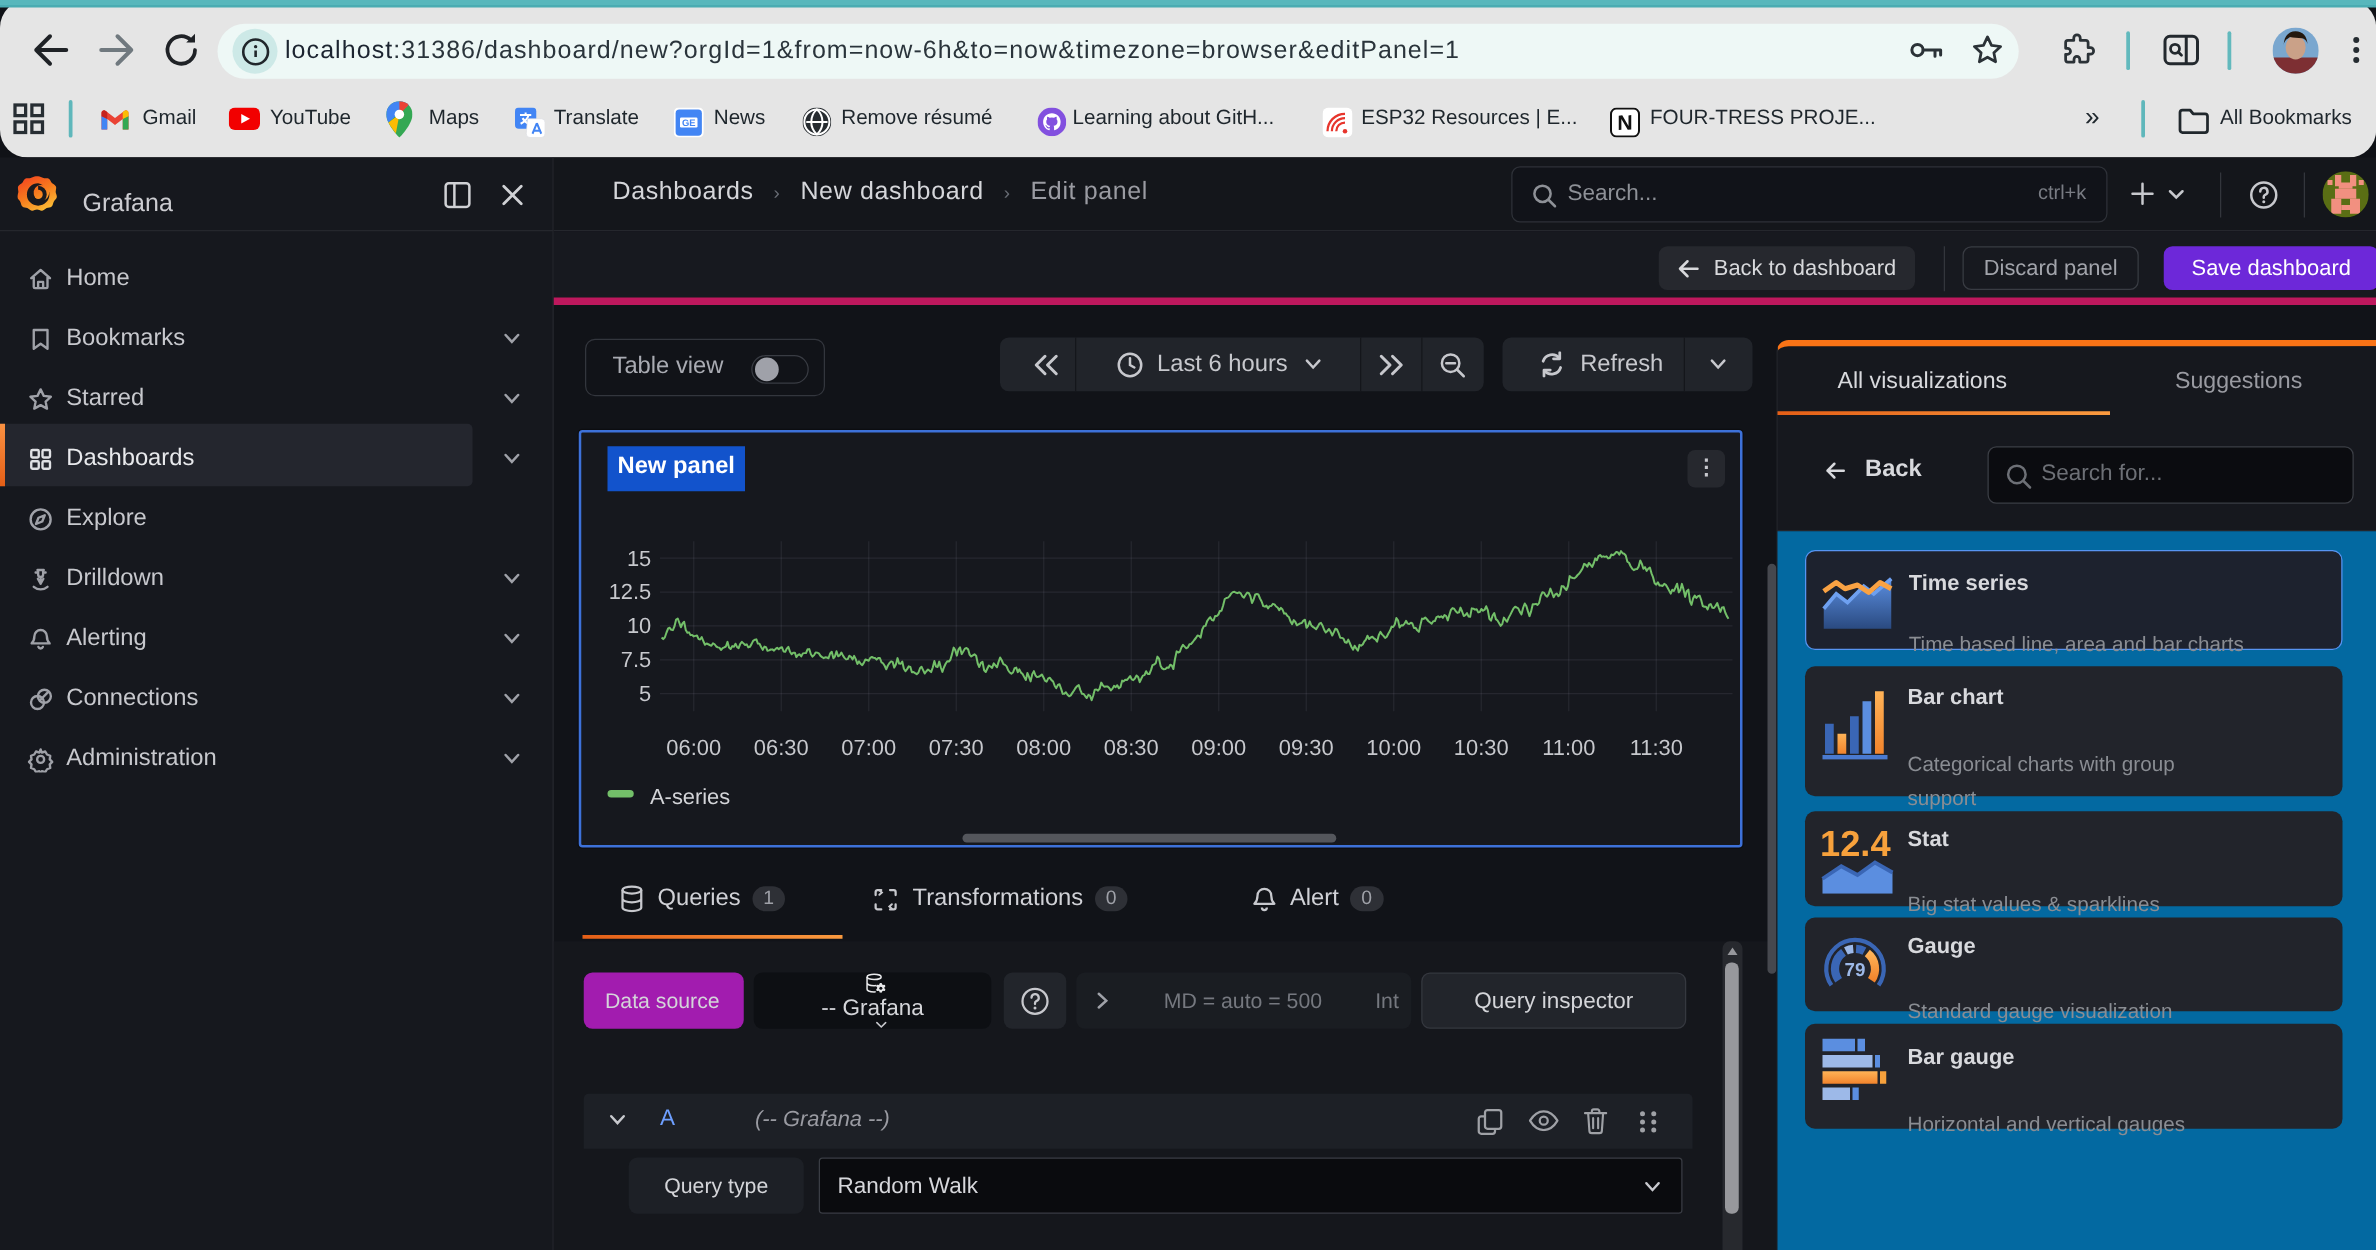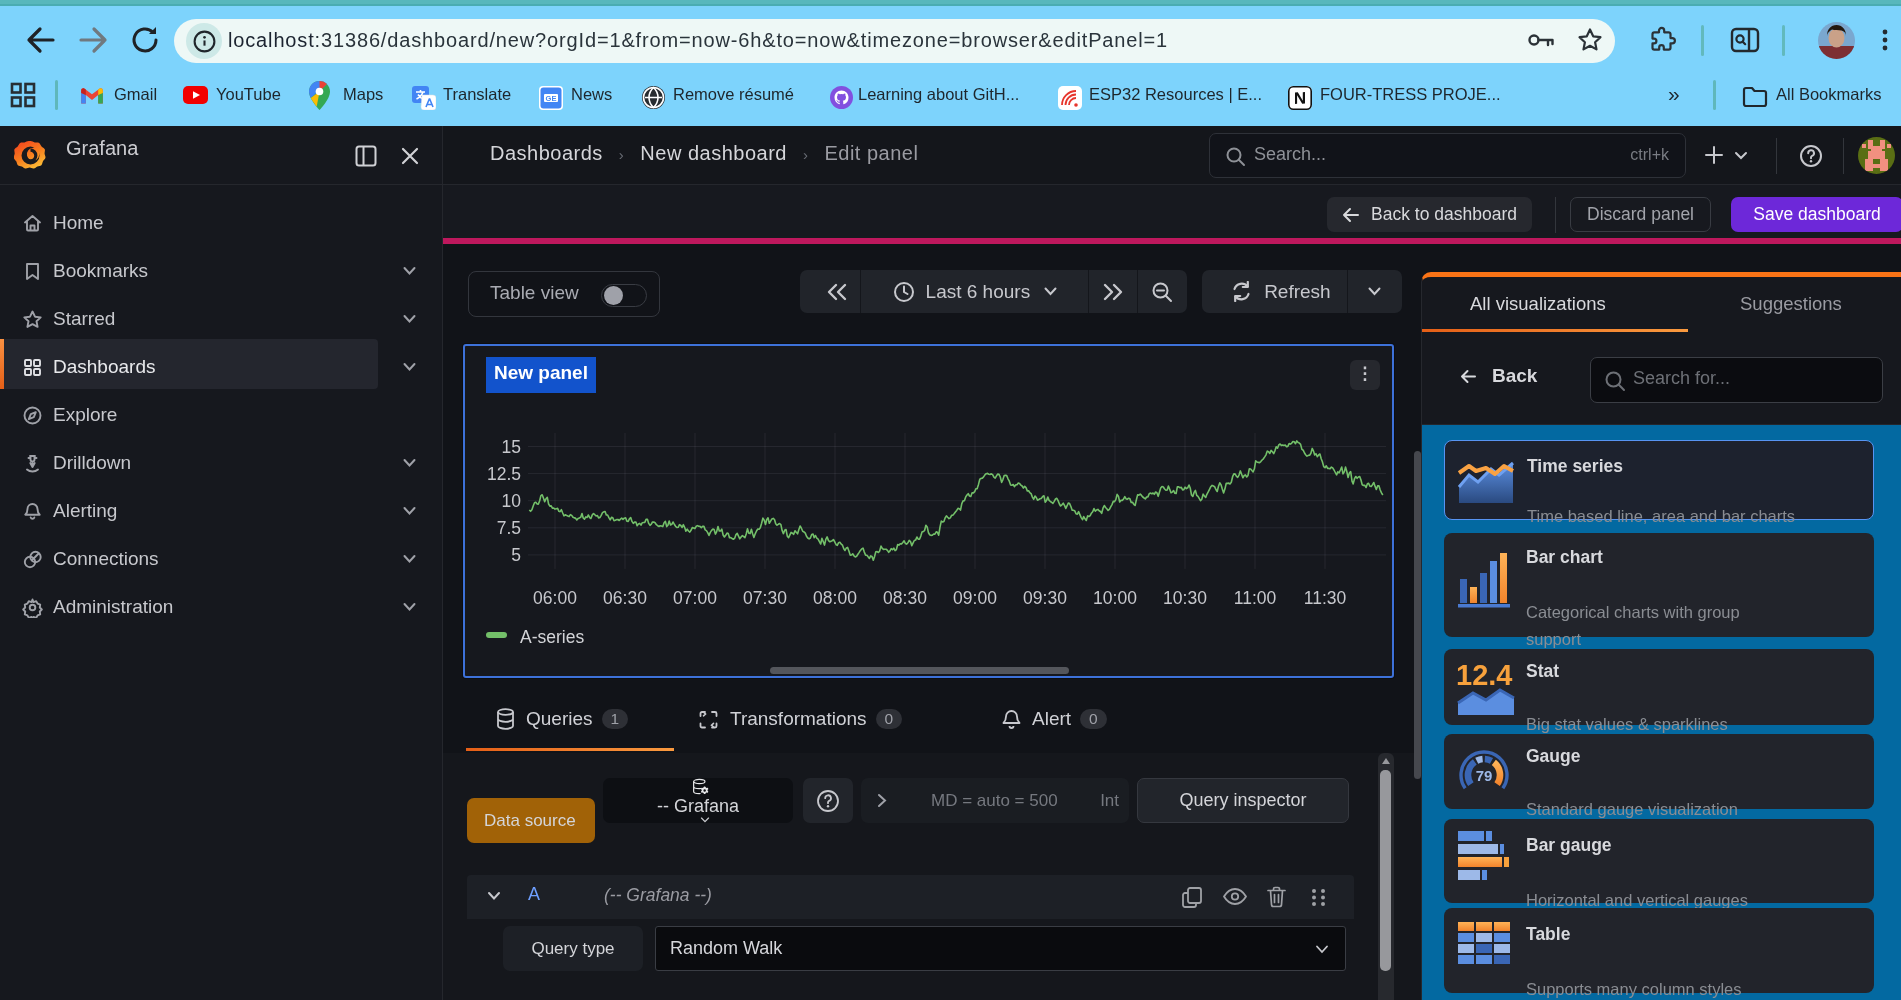--- a/index.html
+++ b/index.html
@@ -1,40 +1,40 @@
 <!DOCTYPE html>
 <html><head>
 <meta charset="utf-8">
 <style>
 * { margin:0; padding:0; box-sizing:border-box; }
 html,body { width:1901px; height:1000px; overflow:hidden; background:#101217; }
 body { font-family:"Liberation Sans", sans-serif; }
 #page { position:relative; width:1901px; height:1000px; }
 
 
-#chrome { position:absolute; left:0; top:0; width:1901px; height:126px; background:#7dd3fc; }
+#chrome { position:absolute; left:0; top:0; width:1901px; height:126px; background:#e5e5e5;border-radius:22px; }
 #topstrip { position:absolute; left:0; top:0; width:1901px; height:5px; background:#58b7bc; }
 #topstrip2 { position:absolute; left:0; top:4px; width:1901px; height:2px; background:#4aacb2; }
 #urlpill { position:absolute; left:174px; top:19px; width:1441px; height:44px; border-radius:22px; background:#eef8f6; }
 #infocirc { position:absolute; left:186px; top:23px; width:36px; height:36px; border-radius:50%; background:#cde9e7; }
 .navicon { position:absolute; top:24px; }
 #urltext { position:absolute; left:228px; top:29px; font-size:20px; color:#2a343b; letter-spacing:0.85px; white-space:nowrap; }
 #urltext b { font-weight:normal; color:#1c2430; }
 .tealdiv { position:absolute; top:25px; width:3px; height:31px; background:#62b9bd; border-radius:2px; }
 #bookbar { position:absolute; left:0; top:66px; width:1901px; height:60px; }
 .bm { position:absolute; top:0; height:56px; display:flex; align-items:center; font-size:16.5px; color:#1e262c; white-space:nowrap;text-align:right; }
 .bmdiv { position:absolute; top:14px; width:3px; height:30px; background:#5fb7bb; border-radius:2px; }
 
 
 #app { position:absolute; left:0; top:126px; width:1901px; height:874px; background:#111318; color:#cccdd2; }
 
 
 #sidebar { position:absolute; left:0; top:0; width:443px; height:874px; background:#16181e; border-right:1px solid #25272d; }
 #sbhead { position:absolute; left:0; top:0; width:443px; height:59px; border-bottom:1px solid #25272d; }
-#sbtitle { position:absolute; left:66px; top:11px; font-size:20px; color:#ccccd1; }
+#sbtitle { position:absolute; left:66px; top:26px; font-size:20px; color:#ccccd1; }
 .sbitem { position:absolute; left:0; width:443px; height:48px; display:flex; align-items:center; }
 .sbitem .lbl { position:absolute; left:53px; font-size:19px; color:#c7c8cd; }
 .sbitem svg.ico { position:absolute; left:22px; }
 .sbitem svg.chev { position:absolute; left:402px; }
 #sbactive { position:absolute; left:0; top:213px; width:378px; height:50px; background:#24262e; border-radius:0 4px 4px 0; }
 #sbactivebar { position:absolute; left:0; top:213px; width:4px; height:50px; background:linear-gradient(#fa9142,#e55f17); }
 
 
 #navrow { position:absolute; left:443px; top:0; width:1458px; height:59px; background:#14161b; border-bottom:1px solid #25272d; }
 #crumbs { position:absolute; left:47px; top:16px; font-size:20px; letter-spacing:0.5px; color:#d5d6da; white-space:nowrap; }
@@ -70,21 +70,21 @@
 #pscroll { position:absolute; left:305px; top:321px; width:299px; height:7px; background:#54565c; border-radius:4px; }
 
 
 #qtabs { position:absolute; left:443px; top:564px; width:978px; height:65px; }
 .qtab { position:absolute; top:18px; display:flex; align-items:center; font-size:19px; color:#d0d1d6; }
 .badge { background:#2e3036; color:#9fa1a8; border-radius:12px; font-size:15.5px; padding:1px 9px; margin-left:9px; }
 #qunderline { position:absolute; left:23px; top:58px; width:208px; height:3px; background:linear-gradient(90deg,#e55f17,#fa9a3f); }
 
 
 #qpane { position:absolute; left:443px; top:627px; width:978px; height:377px; background:#15171c; }
-.chip { position:absolute; background:#a16207; border-radius:7px; display:flex; align-items:center; font-size:17px; font-weight:500; color:#d4d5d9;margin-top:20px; }
+.chip { position:absolute; background:#a21caf; border-radius:7px; display:flex; align-items:center; font-size:17px; font-weight:500; color:#d4d5d9; }
 #dschip { left:24px; top:25px; width:128px; height:45px; padding-left:17px; }
 #dspicker { position:absolute; left:160px; top:25px; width:190px; height:45px; background:#0d0f13; border-radius:7px; display:flex; align-items:center; color:#d4d5d9; font-size:18px; font-weight:500;flex-direction:column; }
 #qhelp { position:absolute; left:360px; top:25px; width:50px; height:45px; background:#22252b; border-radius:7px; }
 #qstats { position:absolute; left:418px; top:25px; width:268px; height:45px; background:#1a1d22; border-radius:7px; color:#75787f; font-size:17px; display:flex; align-items:center; }
 #qinspect { position:absolute; left:694px; top:25px; width:212px; height:45px; background:#22252b; border:1px solid #35383f; border-radius:7px; color:#d4d5d9; font-size:18px; font-weight:500; display:flex; align-items:center; justify-content:center; }
 #qrowhead { position:absolute; left:24px; top:122px; width:887px; height:44px; background:#1d2026; border-radius:4px 4px 0 0; }
 #qrowA { position:absolute; left:61px; top:9px; color:#6e9fff; font-size:18px; font-weight:500; }
 #qrowDS { position:absolute; left:137px; top:10px; color:#9a9ba2; font-size:17.5px; font-style:italic; }
 #qtypechip { position:absolute; left:60px; top:173px; width:140px; height:45px; background:#1d2026; border-radius:7px; display:flex; align-items:center; justify-content:center; font-size:17px; font-weight:500; color:#d4d5d9; }
 #qtypesel { position:absolute; left:212px; top:173px; width:691px; height:45px; background:#0a0b0e; border:1px solid #3a3d44; border-radius:3px; color:#d6d7db; font-size:18px; display:flex; align-items:center; padding-left:14px; }
@@ -696,37 +696,17 @@
 <rect x="2" y="15" width="40" height="10" fill="#9db9e8"></rect>
               <rect x="44" y="15" width="4" height="10" fill="#5b8ee0"></rect>
 <rect x="2" y="28" width="44" height="10" fill="url(#orang)"></rect>
               <rect x="48" y="28" width="5" height="10" fill="#f7a13c"></rect>
 <rect x="2" y="41" width="22" height="10" fill="#9db9e8"></rect>
               <rect x="26" y="41" width="5" height="10" fill="#5b8ee0"></rect>
 </svg>
             <div class="ttl" style="top:16px">Bar gauge</div>
             <div class="sub" style="top:42px">Horizontal and vertical gauges</div>
           </div>
-<div class="card" id="card6" style="top:482.5px;height:85px;">
-            <svg width="58" height="60" viewBox="0 0 58 60" style="top:12px">
-<g>
-<rect x="2" y="2" width="16" height="9" fill="url(#orang)"></rect>
-                <rect x="20" y="2" width="16" height="9" fill="url(#orang)"></rect>
-                <rect x="38" y="2" width="16" height="9" fill="url(#orang)"></rect>
-<rect x="2" y="13" width="16" height="9" fill="#5b8ee0"></rect>
-                <rect x="20" y="13" width="16" height="9" fill="#9db9e8"></rect>
-                <rect x="38" y="13" width="16" height="9" fill="#5b8ee0"></rect>
-<rect x="2" y="24" width="16" height="9" fill="#9db9e8"></rect>
-                <rect x="20" y="24" width="16" height="9" fill="#3a66b5"></rect>
-                <rect x="38" y="24" width="16" height="9" fill="#9db9e8"></rect>
-<rect x="2" y="35" width="16" height="9" fill="#5b8ee0"></rect>
-                <rect x="20" y="35" width="16" height="9" fill="#5b8ee0"></rect>
-                <rect x="38" y="35" width="16" height="9" fill="#3a66b5"></rect>
-</g>
-            </svg>
-            <div class="ttl" style="top:16px">Table</div>
-            <div class="sub" style="top:42px">Supports many column styles</div>
-          </div>
 <div class="card" id="card7" style="top:575px;height:25px;"></div>
         </div>
   </div>
 </div>
 </div>
 
 </body></html>

